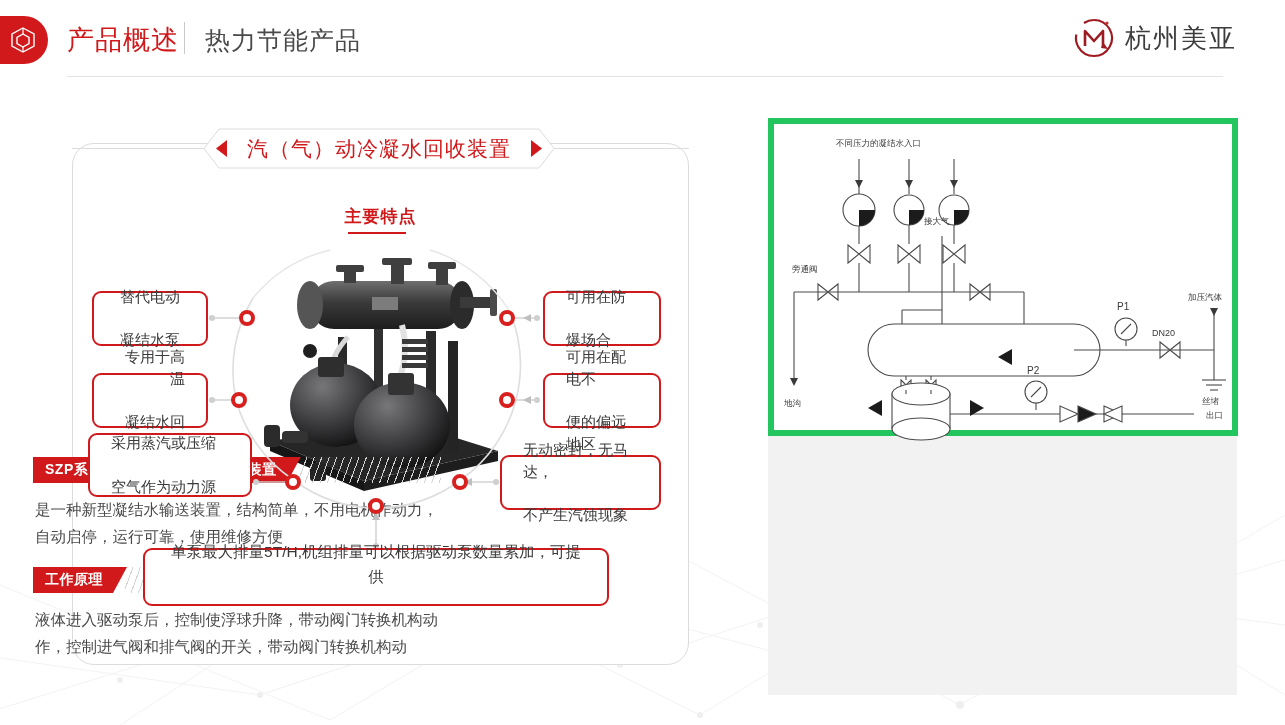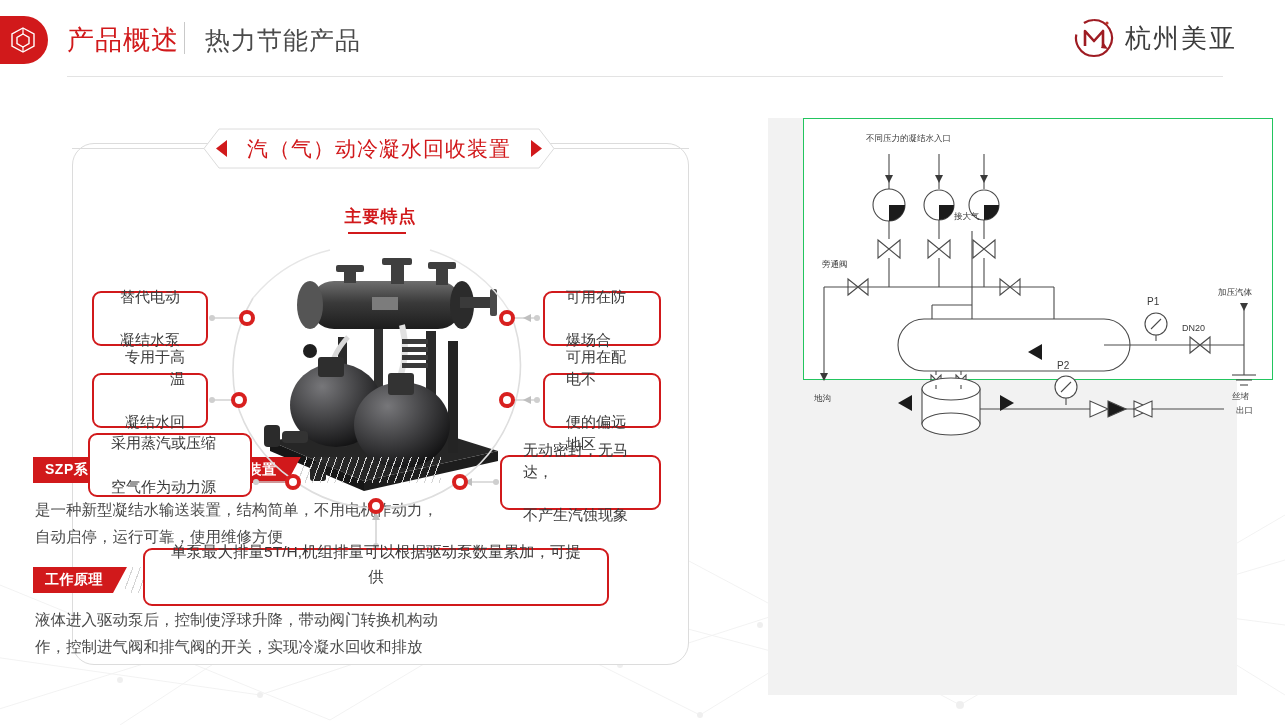--- a/index.html
+++ b/index.html
@@ -91,22 +91,22 @@
     position: absolute; width: 16px; height: 16px; border-radius: 50%;
     border: 4px solid #d8201f; background: #fff; z-index: 5;
   }
 
   
   .right-panel {
     position: absolute; left: 768px; top: 118px; width: 469px; height: 577px;
     background: #f2f2f2;
   }
   .diagram-box {
-    position: absolute; left: 768px; top: 118px; width: 470px; height: 262px;
-    background: #ffffff; border: 1px solid #22c55e; margin-left: 35px;
+    position: absolute; left: 768px; top: 118px; width: 470px; height: 318px;
+    background: #ffffff; border: 6px solid #22c55e;
   }
   .diagram-svg { position: absolute; left: 0; top: 0; width: 470px; height: 318px; }
 
   .sec { position: absolute; left: 0; width: 469px; }
   .sec-tag {
     position: relative; height: 26px; display: inline-flex; align-items: center;
     background: #d1191b; color: #fff; font-size: 14px; font-weight: bold;
     padding: 0 24px 0 12px; letter-spacing: .5px;
     clip-path: polygon(0 0, 100% 0, calc(100% - 14px) 100%, 0 100%);
   }
@@ -460,17 +460,17 @@
     </div>
   </div>
 
   <div class="sec sec-2">
     <div class="tag-wrap">
       <div class="sec-tag">工作原理</div>
       <div class="tag-hatch"></div>
     </div>
     <div class="sec-body">
       <span>液体进入驱动泵后，控制使浮球升降，带动阀门转换机构动</span><br>
-      <span>作，控制进气阀和排气阀的开关，实现冷凝水回收和排放</span>
+      <span>作，控制进气阀和排气阀的开关，带动阀门转换机构动</span>
     </div>
   </div>
 
 </div>
 
 </body></html>

